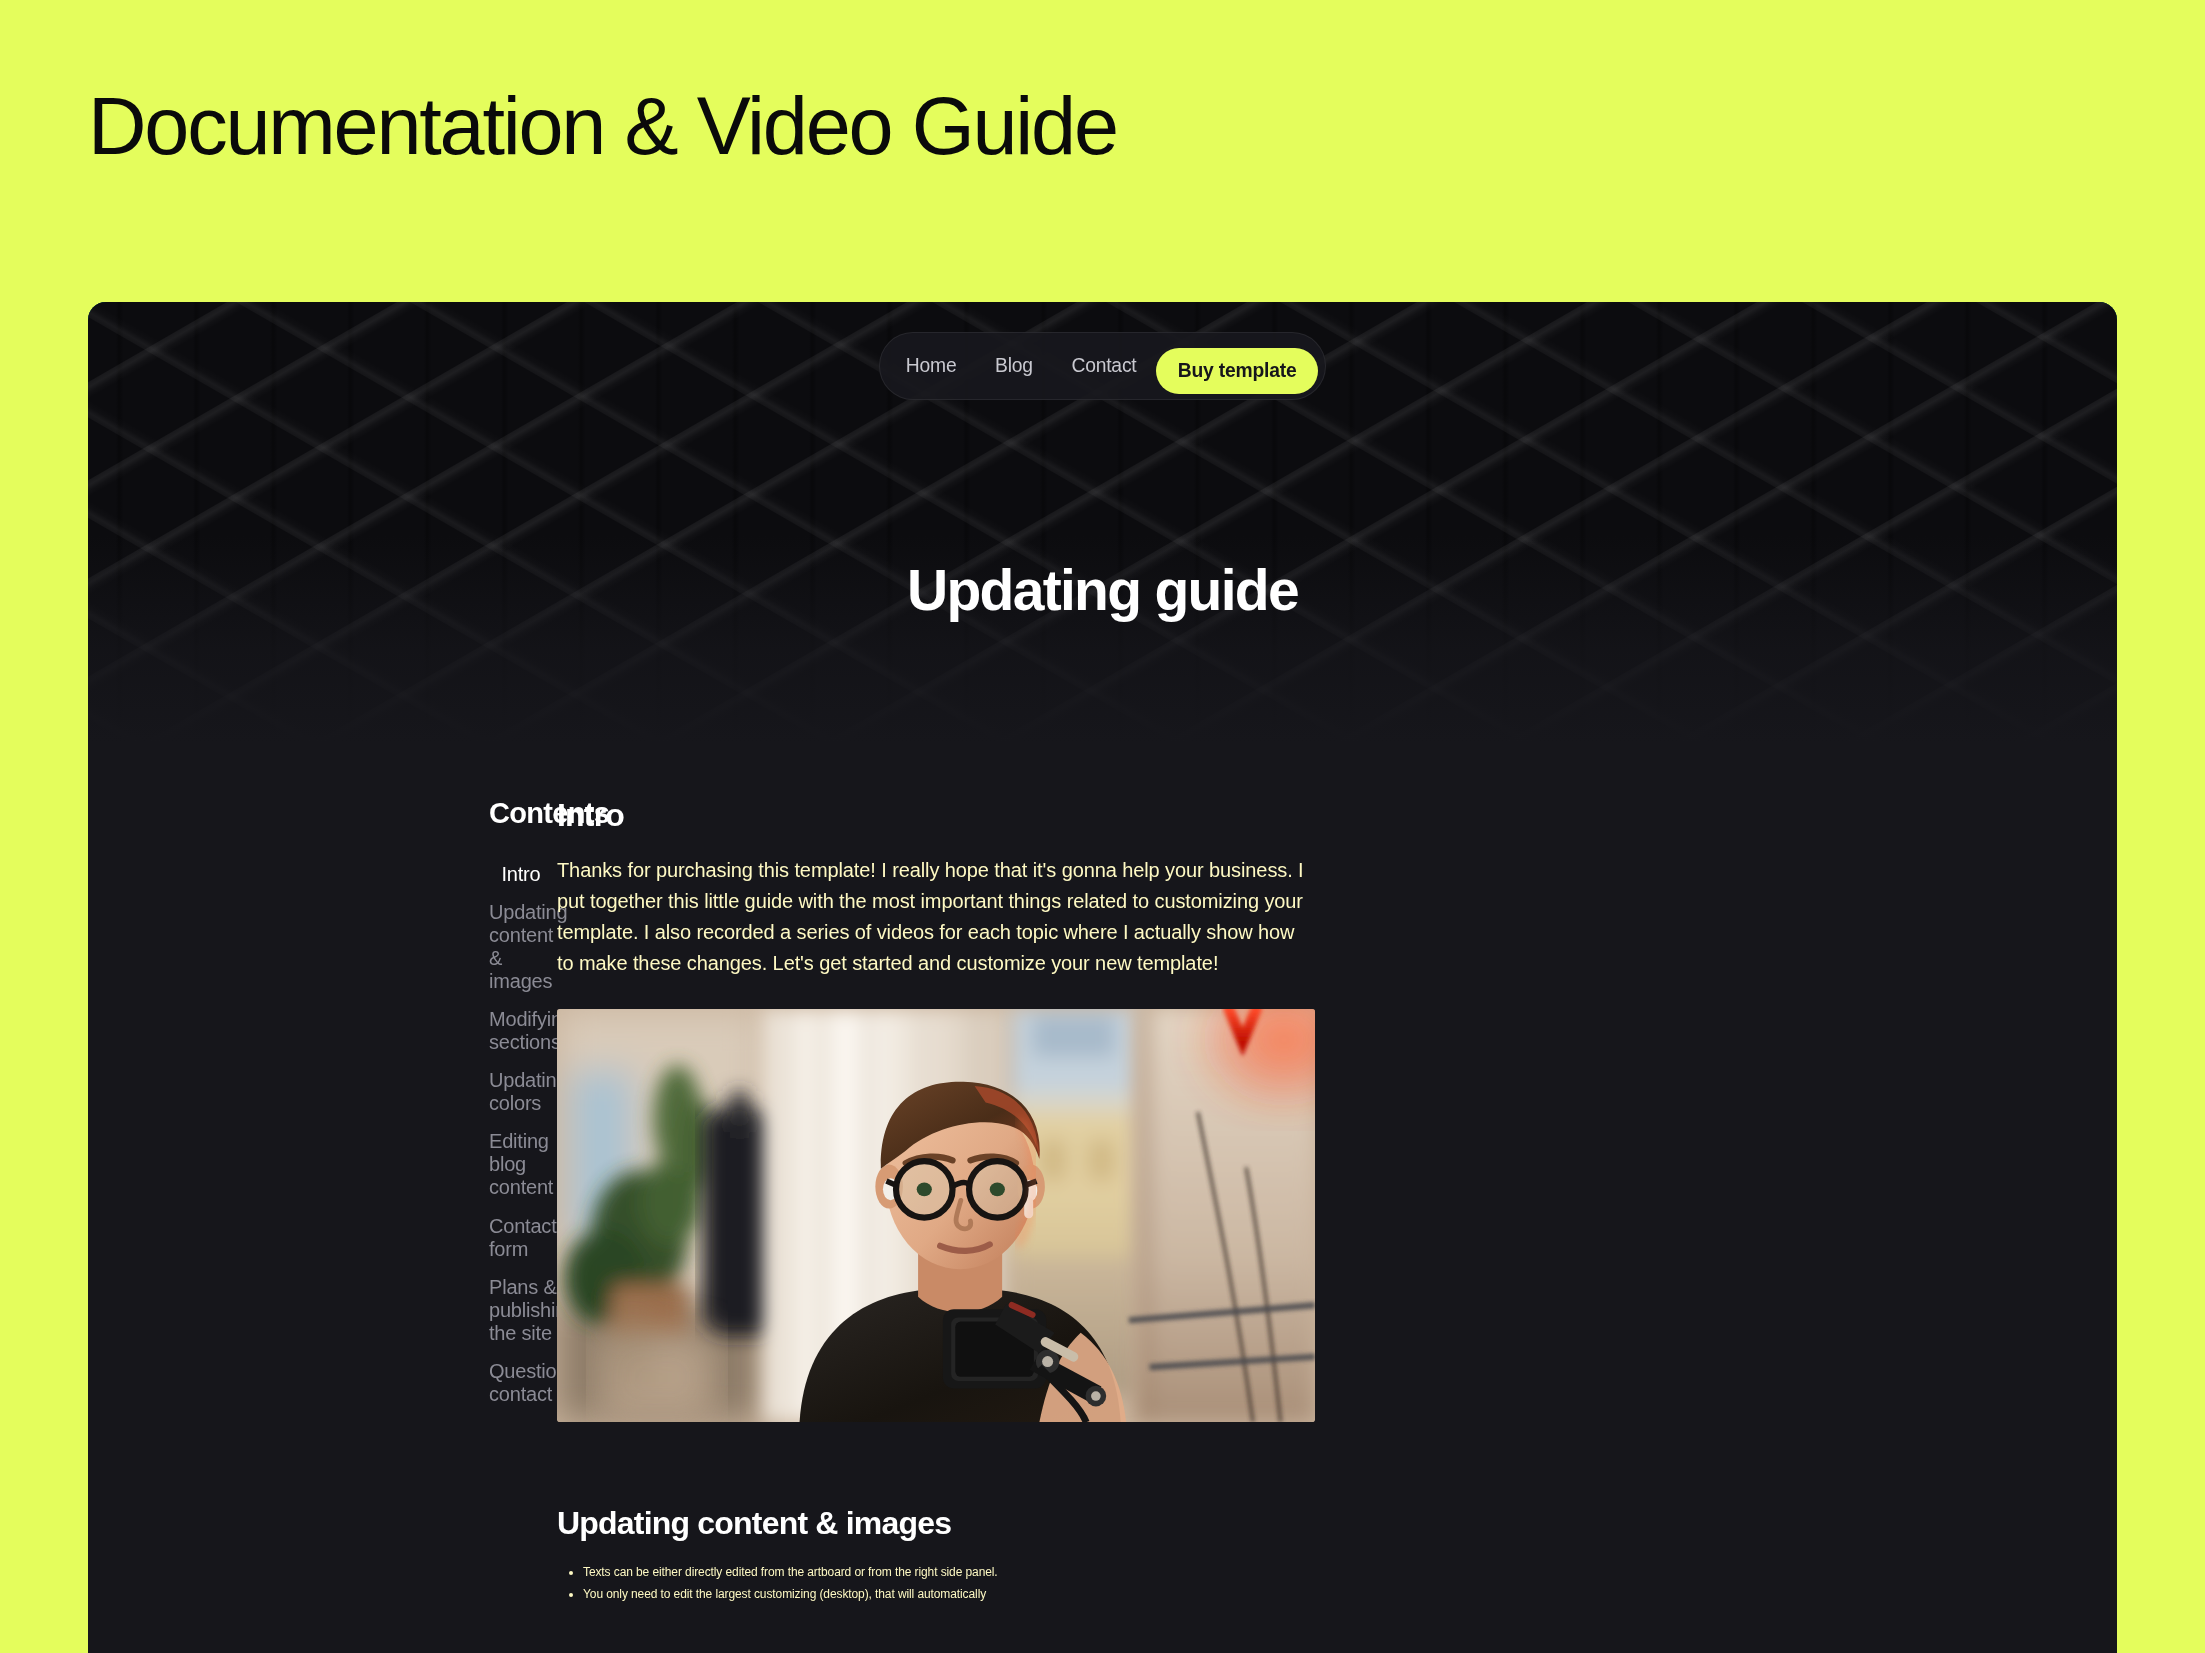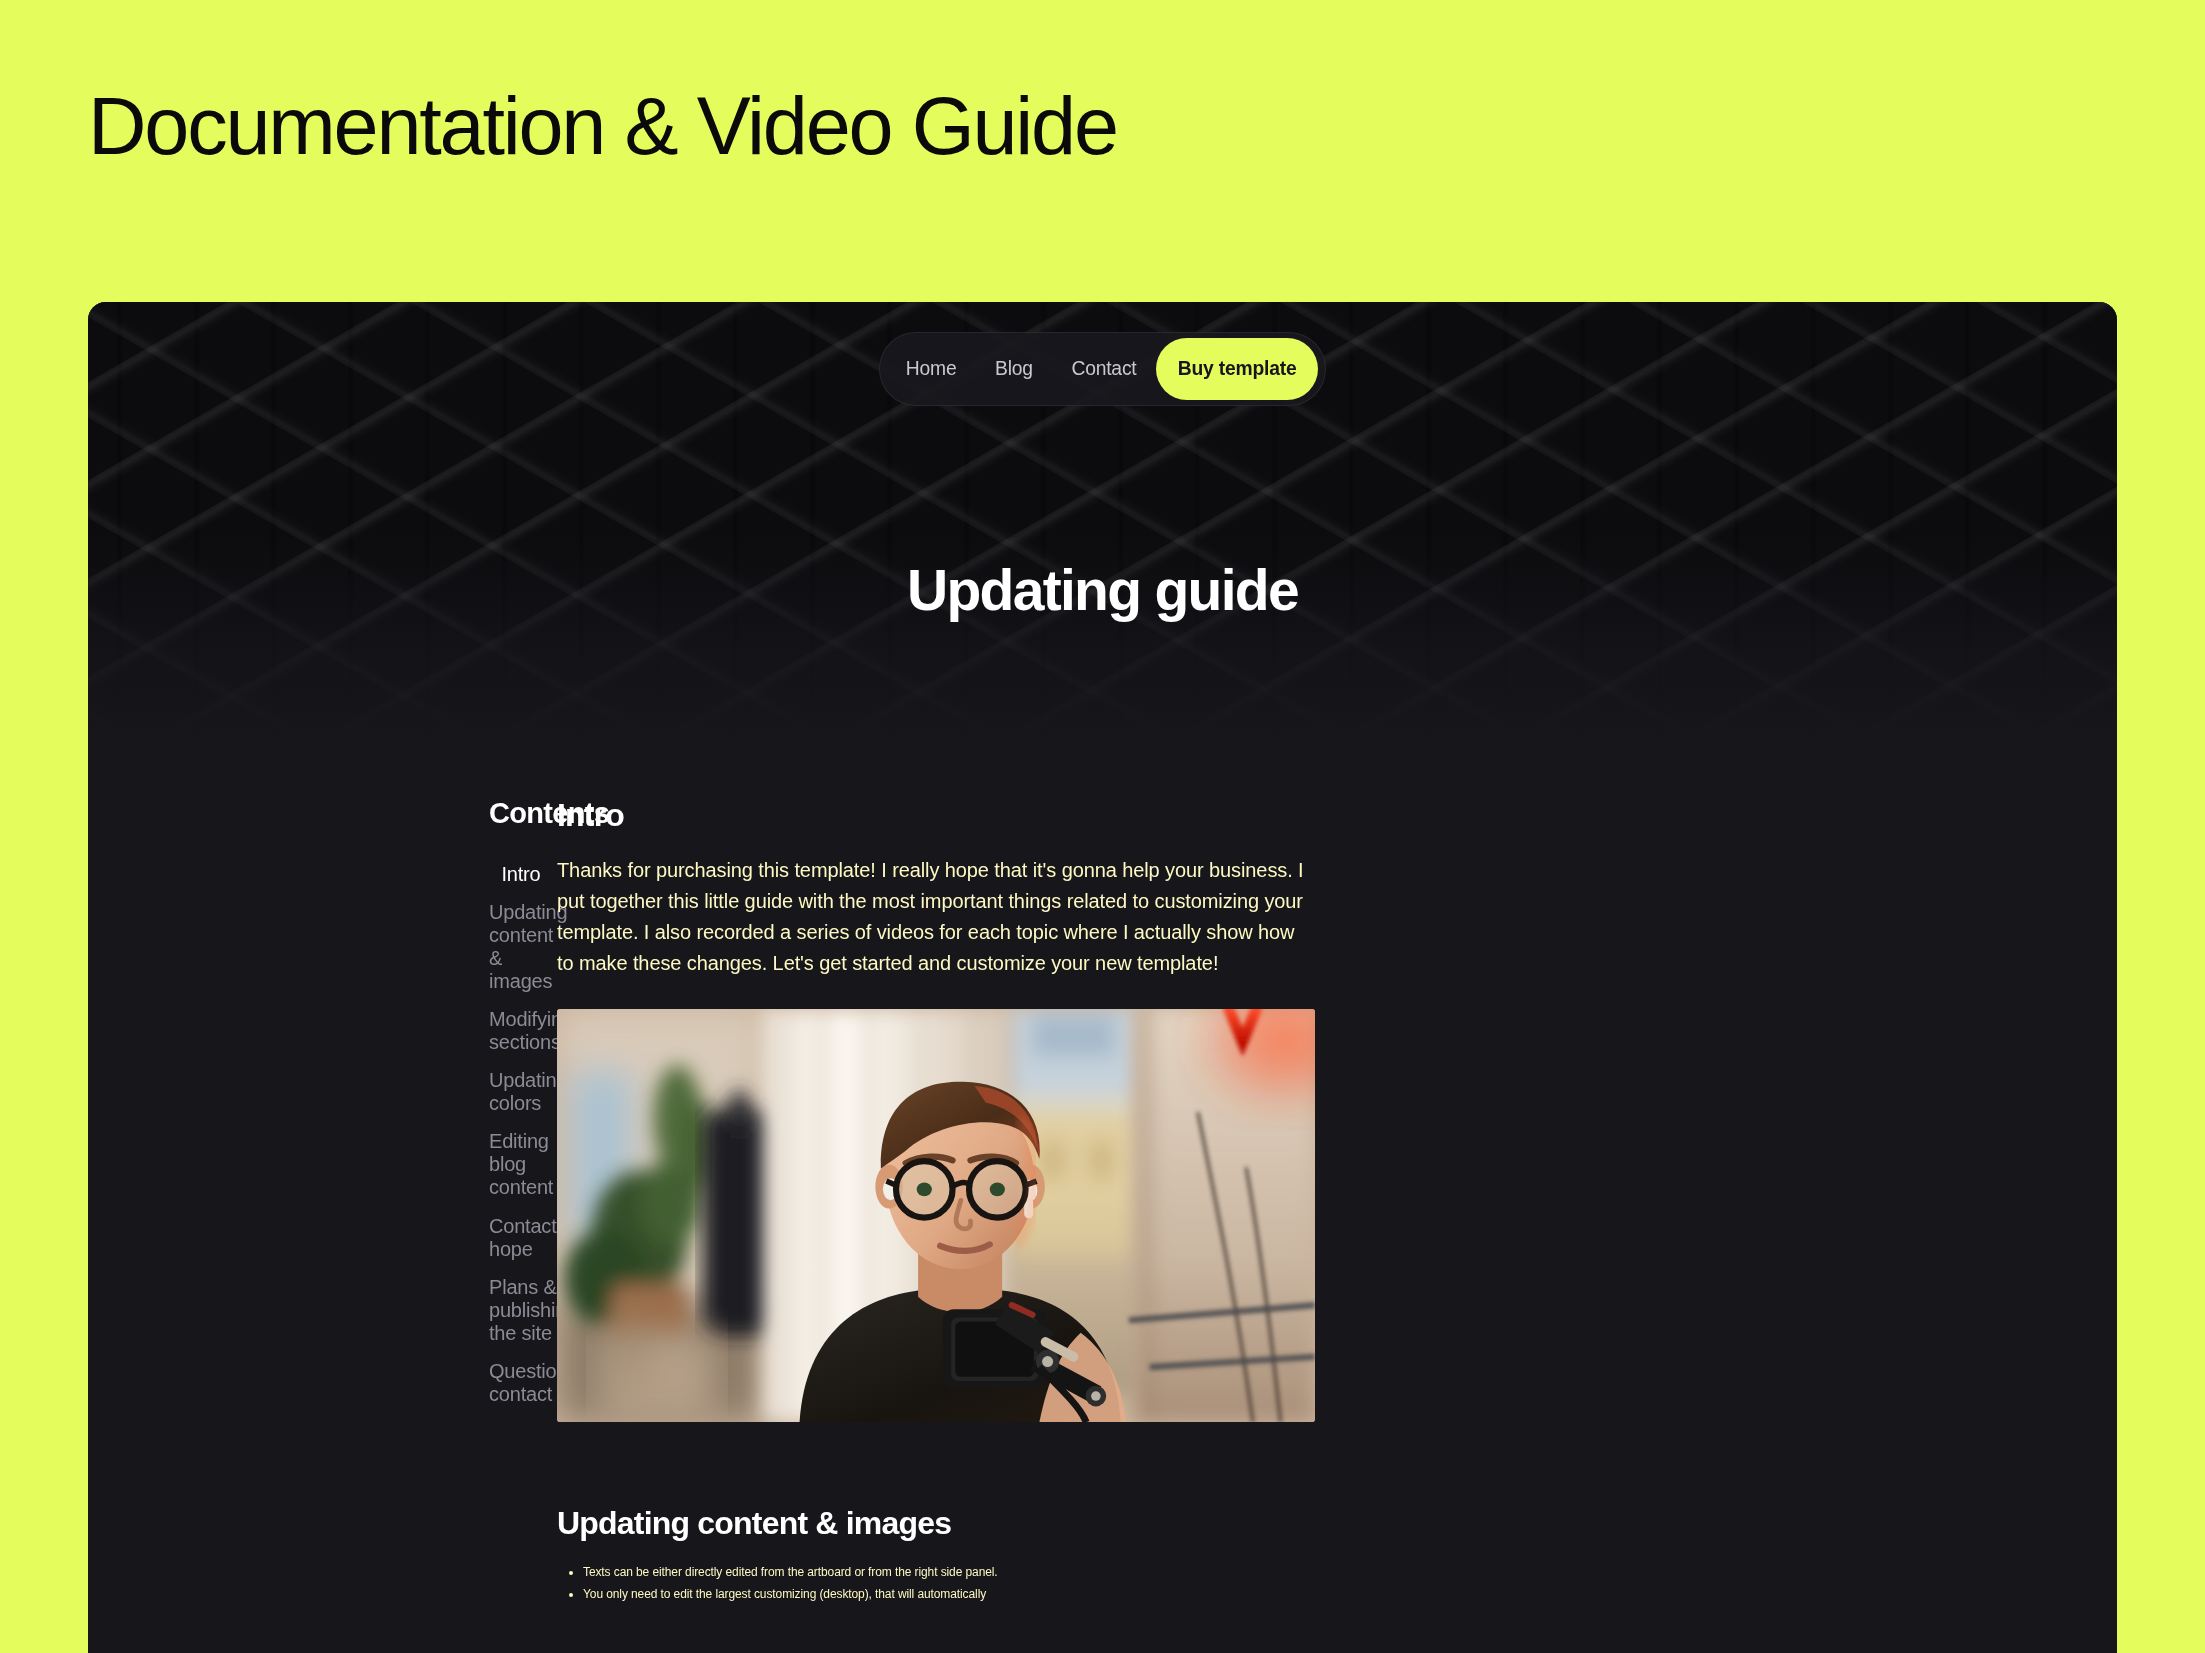--- a/index.html
+++ b/index.html
@@ -109,26 +109,27 @@
     border-radius: 688px;
     text-decoration: none;
     white-space: nowrap;
   }
   .nav-cta {
     background: #e4fd5c;
     color: #16161b;
     font-size: 19.3px;
     font-weight: 700;
     letter-spacing: -0.2px;
-    padding: 20px 22px;
+    padding: 12px 22px;
     border-radius: 688px;
     white-space: nowrap;
     border: none;
     cursor: pointer;
     font-family: inherit;
+    margin-top: 10px;
   }
 
   
   .hero-title {
     position: absolute;
     left: 0; right: 0;
     top: 255px;
     text-align: center;
     color: #ffffff;
     font-size: 57px;
@@ -239,21 +240,21 @@
   <div class="content-area">
 
     <aside class="toc">
       <div class="toc-title">Contents</div>
       <ul class="toc-list">
         <li class="toc-item active">Intro</li>
         <li class="toc-item">Updating content &amp; images</li>
         <li class="toc-item">Modifying sections</li>
         <li class="toc-item">Updating colors</li>
         <li class="toc-item">Editing blog content</li>
-        <li class="toc-item">Contact hope</li>
+        <li class="toc-item">Contact form</li>
         <li class="toc-item">Plans &amp; publishing the site</li>
         <li class="toc-item">Questions, contact</li>
       </ul>
     </aside>
 
     <main class="article">
 
       <h2>Intro</h2>
       <p>Thanks for purchasing this template! I really hope that it's gonna help your business. I put together this little guide with the most important things related to customizing your template. I also recorded a series of videos for each topic where I actually show how to make these changes. Let's get started and customize your new template!</p>
 

